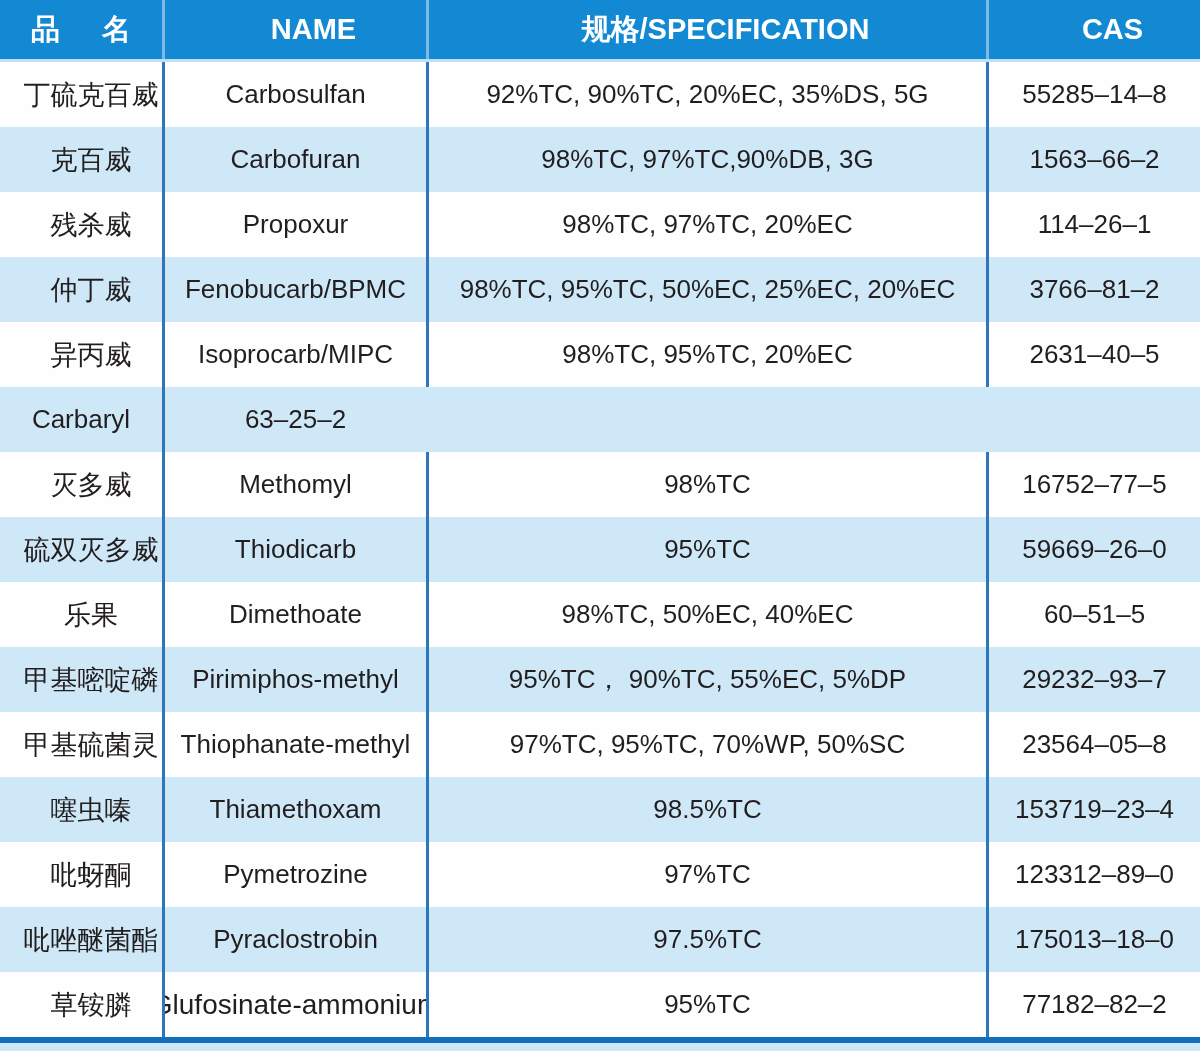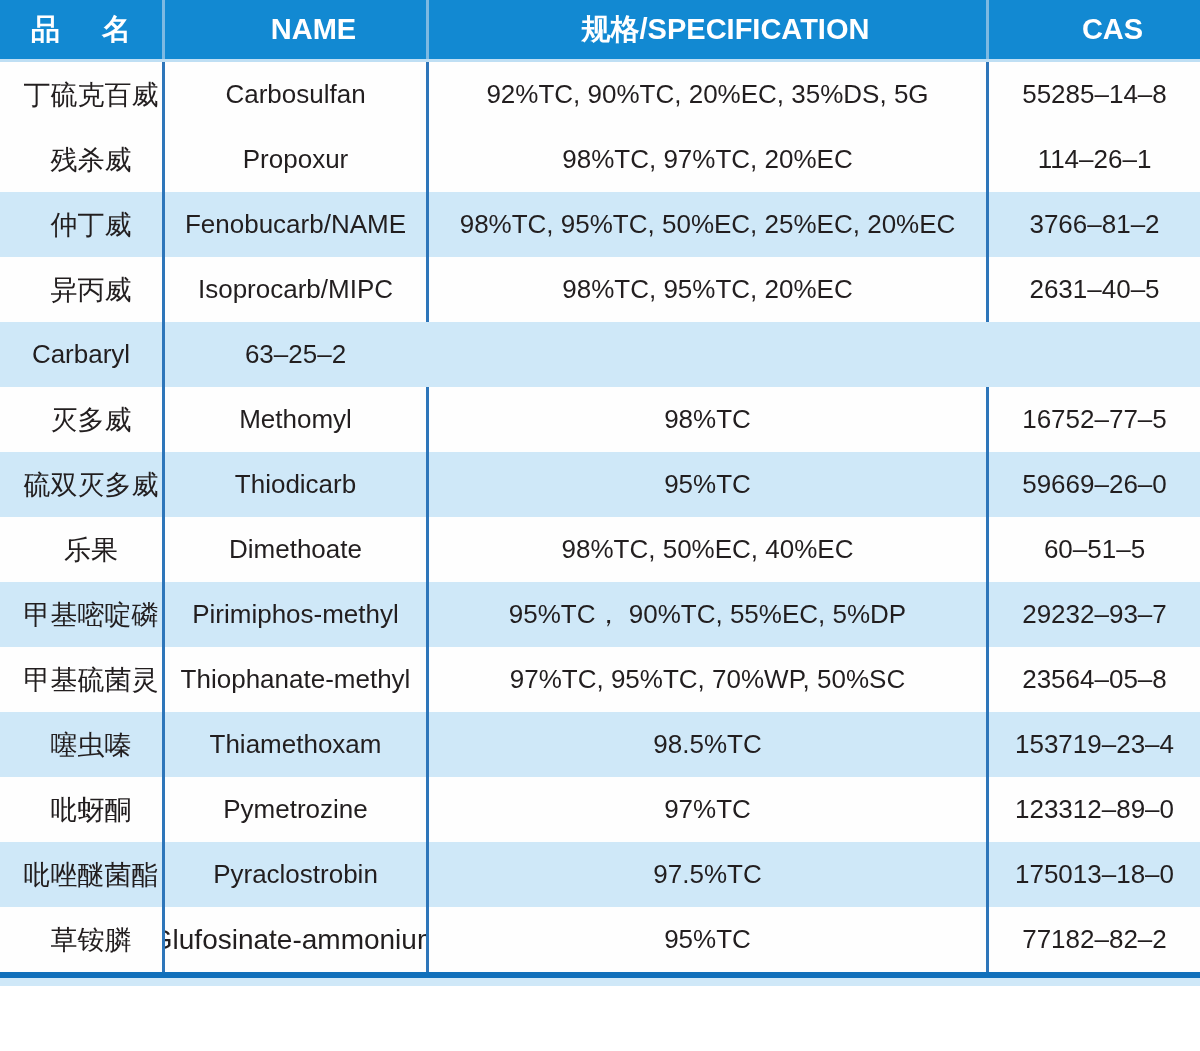--- a/index.html
+++ b/index.html
@@ -89,20 +89,34 @@
         <span class="fit">Carbosulfan</span>
       </div>
     <div class="cell">
         <span class="fit">92%TC, 90%TC, 20%EC, 35%DS, 5G</span>
       </div>
     <div class="cell">
         <span class="fit">55285–14–8</span>
       </div>
   </div>
 
+  <div class="row alt">
+    <div class="cell cell-cn">
+        <span class="fit">克百威</span>
+      </div>
+    <div class="cell">
+        <span class="fit">Carbofuran</span>
+      </div>
+    <div class="cell">
+        <span class="fit">98%TC, 97%TC,90%DB, 3G</span>
+      </div>
+    <div class="cell">
+        <span class="fit">1563–66–2</span>
+      </div>
+  </div>
 
   <div class="row plain">
     <div class="cell cell-cn">
         <span class="fit">残杀威</span>
       </div>
     <div class="cell">
         <span class="fit">Propoxur</span>
       </div>
     <div class="cell">
         <span class="fit">98%TC, 97%TC, 20%EC</span>
@@ -110,21 +124,21 @@
     <div class="cell">
         <span class="fit">114–26–1</span>
       </div>
   </div>
 
   <div class="row alt">
     <div class="cell cell-cn">
         <span class="fit">仲丁威</span>
       </div>
     <div class="cell">
-        <span class="fit">Fenobucarb/NAME</span>
+        <span class="fit">Fenobucarb/BPMC</span>
       </div>
     <div class="cell">
         <span class="fit">98%TC, 95%TC, 50%EC, 25%EC, 20%EC</span>
       </div>
     <div class="cell">
         <span class="fit">3766–81–2</span>
       </div>
   </div>
 
   <div class="row plain">

